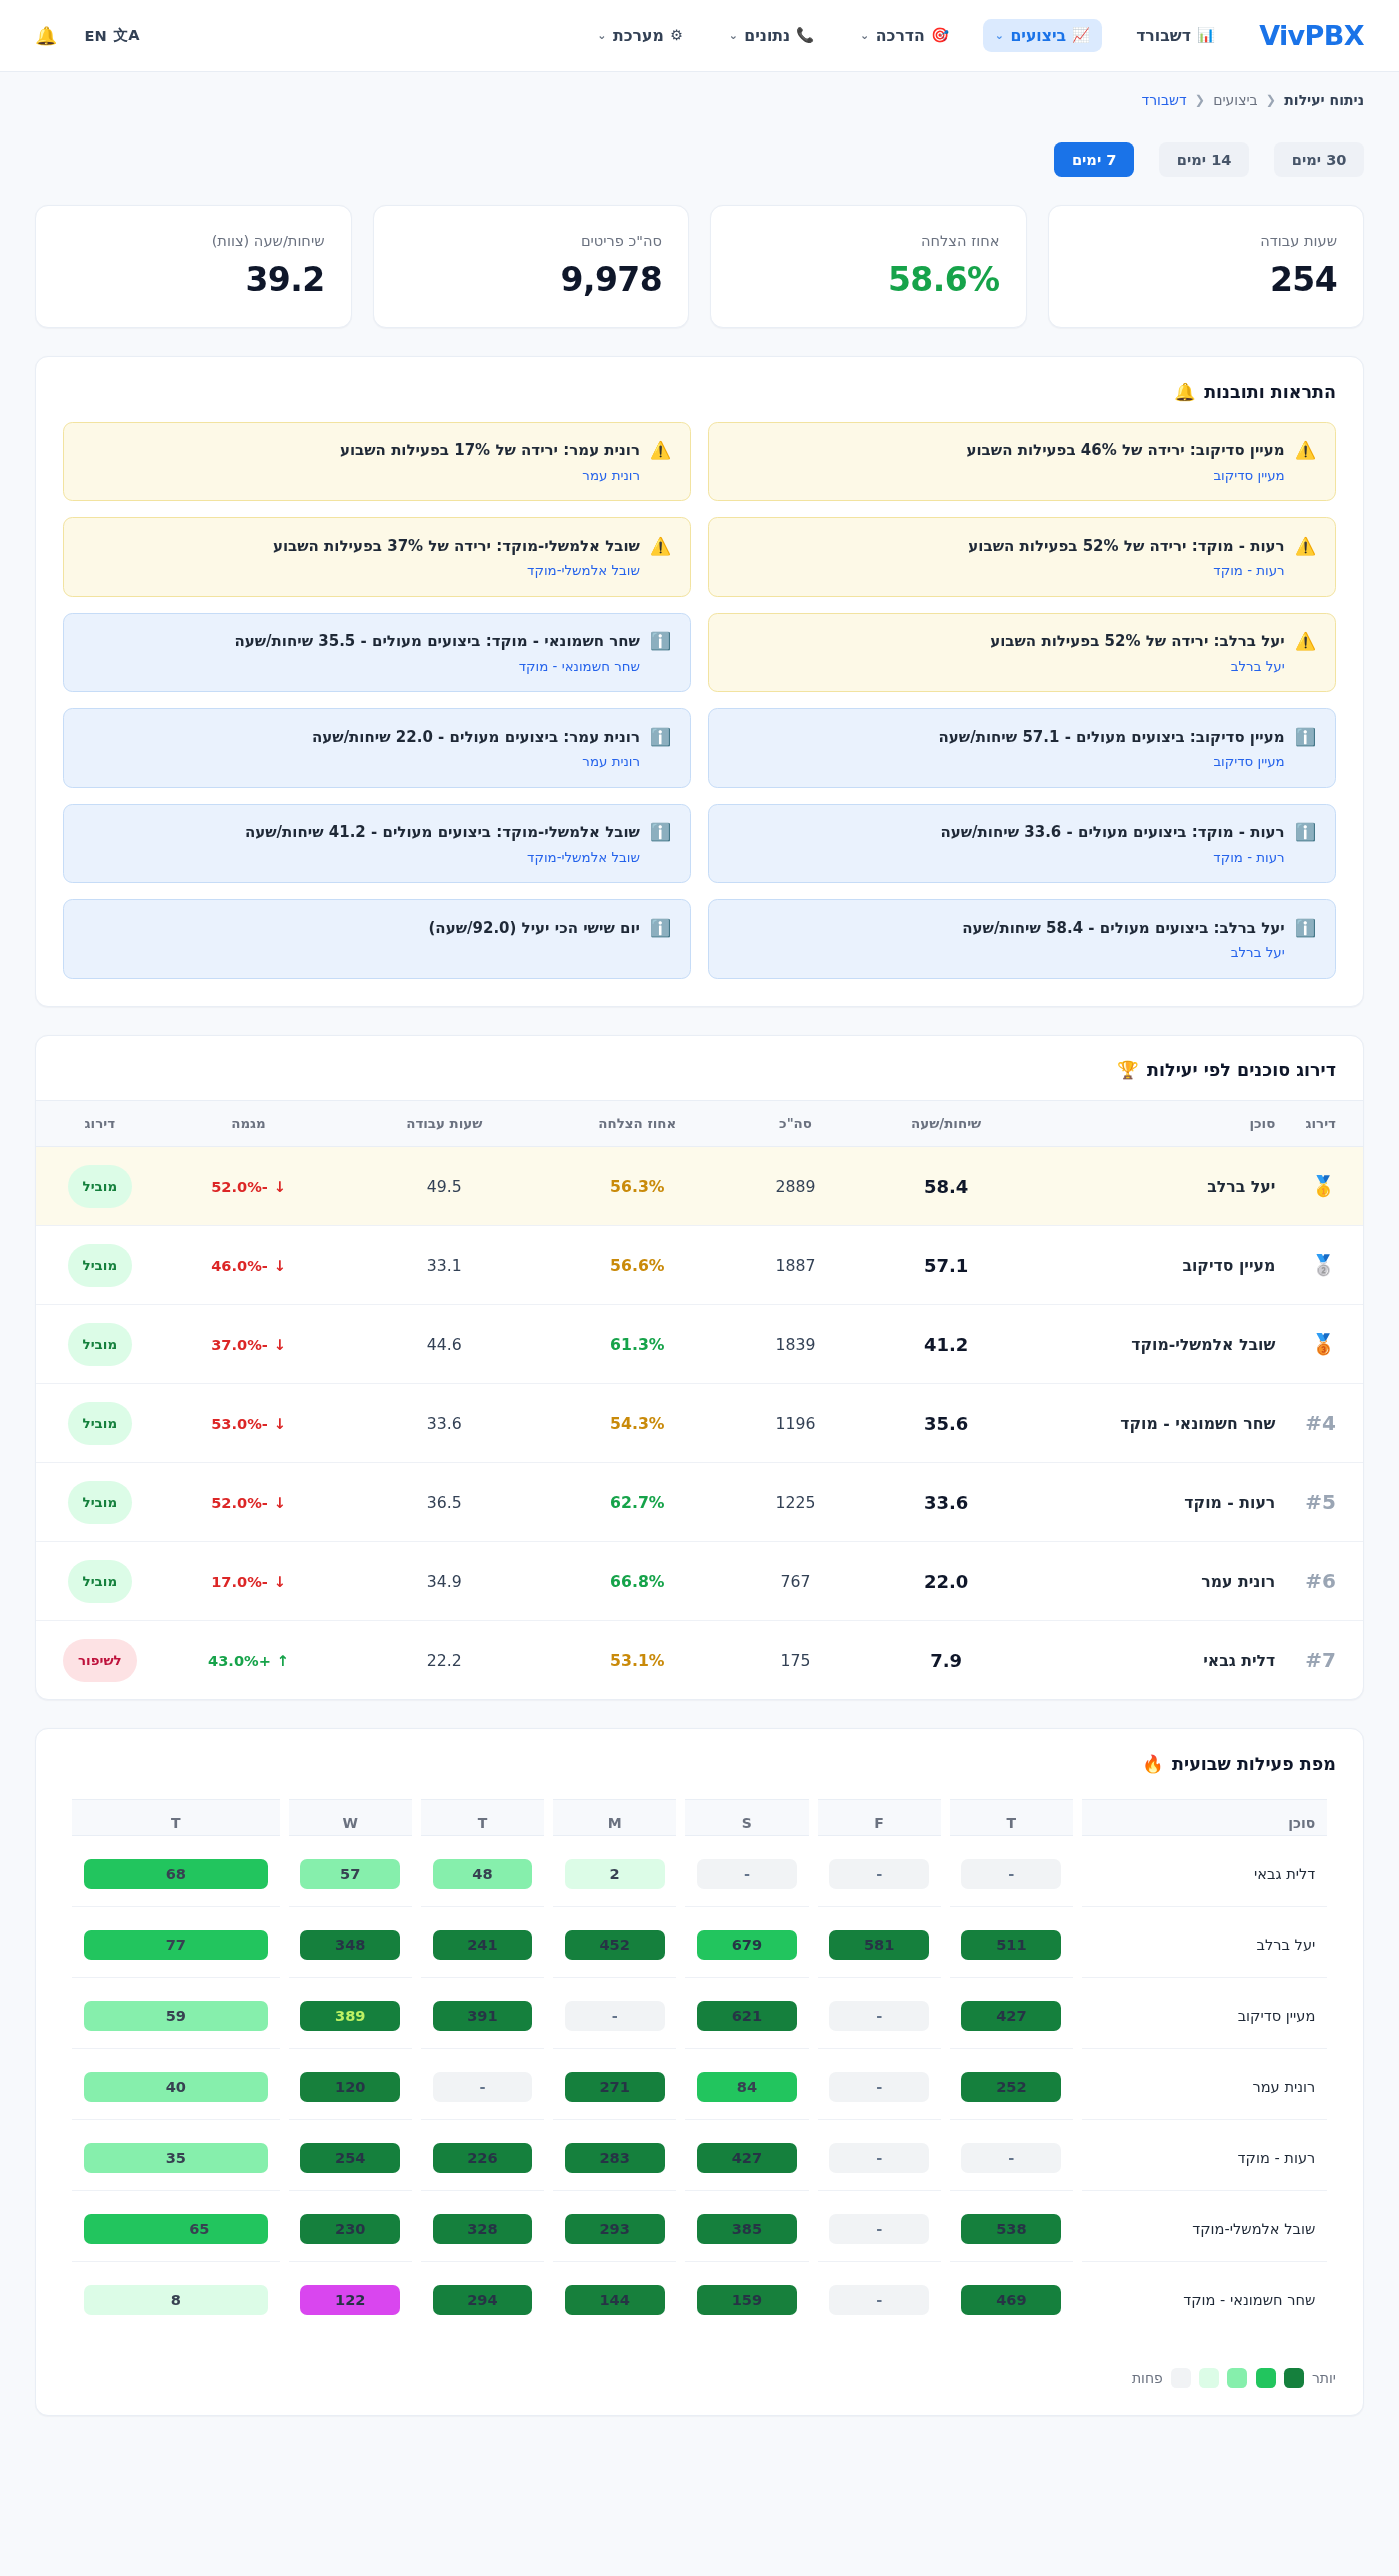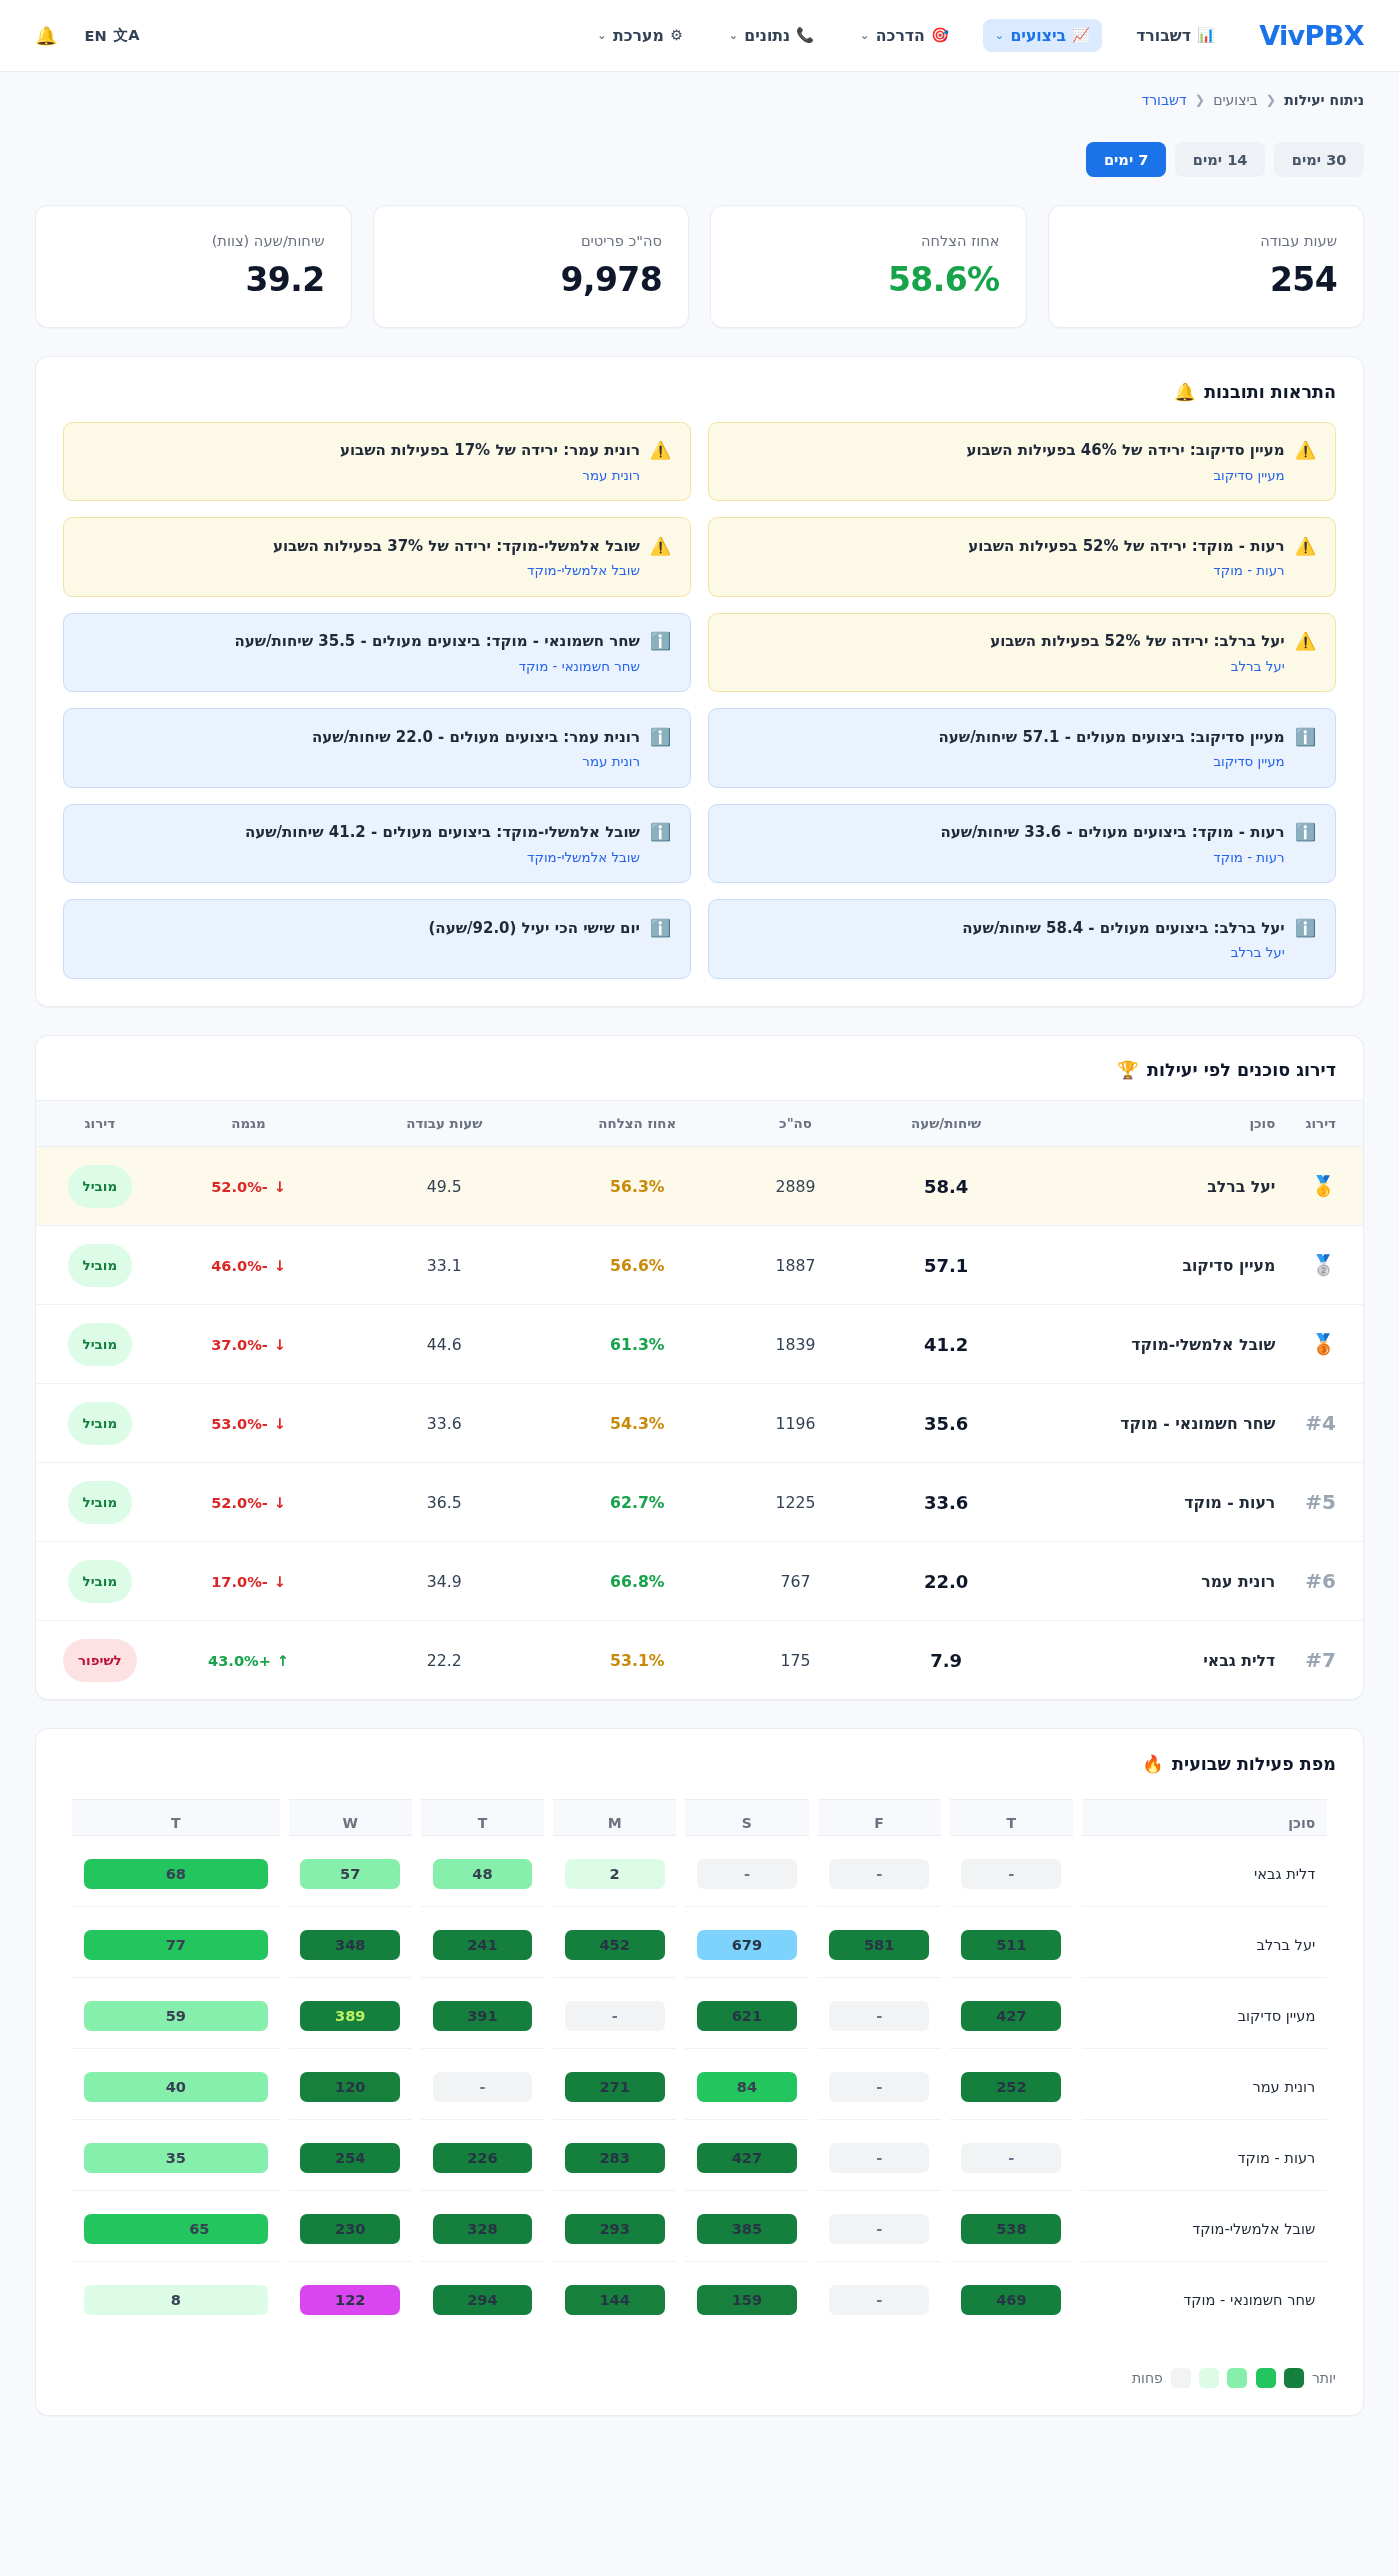--- a/index.html
+++ b/index.html
@@ -45,20 +45,21 @@
 
   .titlebar{display:flex;align-items:flex-start;margin-bottom:28px;}
   .title-block{margin-right:auto;text-align:right;}
   h1{font-size:32px;font-weight:800;color:#0f172a;letter-spacing:-0.7px;line-height:1.16;}
   .subtitle{font-size:14.6px;color:#6b7280;margin-top:8.2px;}
   .range-tabs{display:flex;gap:9.3px;align-items:center;margin-top:8.2px;}
   .range-tab{
     font-size:14.6px;padding:8.7px 17.5px;border-radius:7.6px;background:#eef1f6;color:#475569;
     font-weight:600;cursor:pointer;border:none;white-space:nowrap;
     font-family:inherit;
+    margin-left:16px;
   }
   .range-tab.active{background:#1a73e8;color:#fff;}
 
   
   .kpi-row{display:grid;grid-template-columns:repeat(4,1fr);gap:21px;margin-bottom:28px;}
   .kpi{
     background:#fff;border:0.6px solid #e9eef5;border-radius:13px;padding:26px 26px 28px 26px;
     text-align:right;box-shadow:0 0.6px 1.2px rgba(16,24,40,.04);
   }
   .kpi-label{font-size:14.6px;color:#6b7280;margin-bottom:11.7px;}
@@ -480,21 +481,21 @@
             </tr>
             <tr>
               <td class="h-agent">יעל ברלב</td>
               <td>
                 <div class="heat-cell" style="background: rgb(21, 128, 61); color: rgb(38, 52, 69);">511</div>
               </td>
               <td>
                 <div class="heat-cell" style="background: rgb(21, 128, 61); color: rgb(38, 52, 69);">581</div>
               </td>
               <td>
-                <div class="heat-cell" style="background: #7dd3fc; color: rgb(38, 52, 69);">679</div>
+                <div class="heat-cell" style="background: #22c55e; color: rgb(38, 52, 69);">679</div>
               </td>
               <td>
                 <div class="heat-cell" style="background: rgb(21, 128, 61); color: rgb(38, 52, 69);">452</div>
               </td>
               <td>
                 <div class="heat-cell" style="background: rgb(21, 128, 61); color: rgb(38, 52, 69);">241</div>
               </td>
               <td>
                 <div class="heat-cell" style="background: rgb(21, 128, 61); color: rgb(38, 52, 69);">348</div>
               </td>

